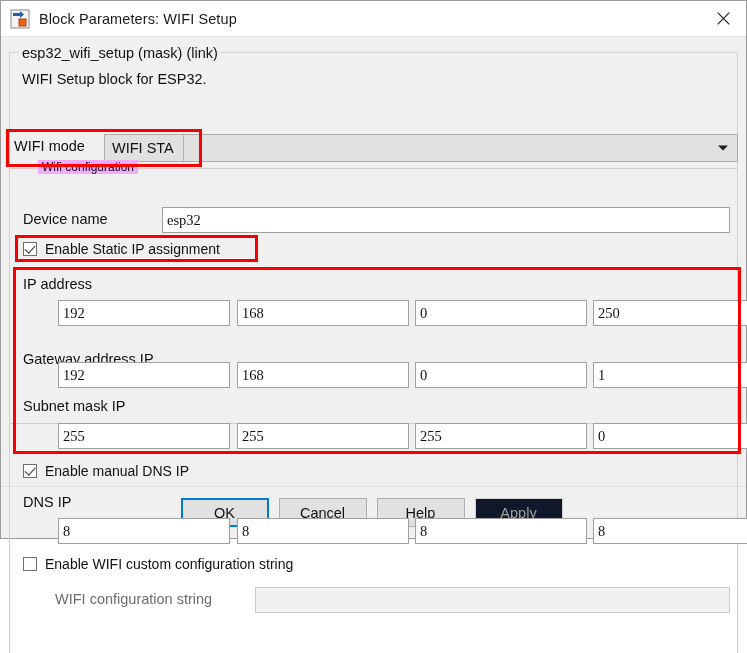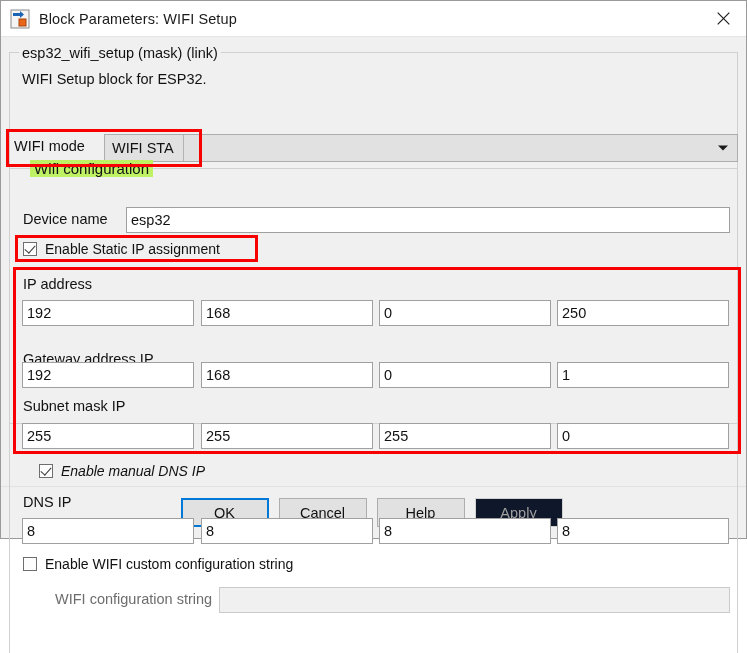--- a/index.html
+++ b/index.html
@@ -92,27 +92,28 @@
   .label {
     font-size: 14.5px;
     color: #111;
     white-space: nowrap;
   }
   .textbox {
     background: #ffffff;
     border: 1px solid #a0a0a0;
     height: 26px;
     font-size: 14.5px;
-    font-family: Liberation Sans, sans-serif;
+    font-family: Liberation Serif, serif;
     color: #111;
     padding: 0 4px;
     display: flex;
     align-items: center;
     white-space: nowrap;
     overflow: hidden;
+    margin-left: 36px;
   }
   .textbox.disabled {
     background: #f0f0f0;
     border: 1px solid #cacaca;
     color: #9a9a9a;
   }
 
   .combo {
     position: absolute;
     height: 28px;
@@ -164,24 +165,24 @@
 
   
   #wifi-group {
     position: absolute;
     left: 8px; top: 131px; right: 8px;
     bottom: 62px;
     border: 1px solid #d0d0d0;
   }
   #wifi-legend {
     position: absolute;
-    left: 20px; top: -9px;
-    background: #bef264;
+    left: 28px; top: -9px;
+    background: #f0abfc;
     padding: 0 4px;
-    font-size: 15px; color: #111;
+    font-size: 12px; color: #111;
     white-space: nowrap;
   }
 
   
   .abs { position: absolute; }
 
   
   .redbox {
     position: absolute;
     border: 3px solid #f90000;
@@ -283,21 +284,21 @@
     <div class="abs textbox" style="left:200px; top:325px; width:172px;">168</div>
     <div class="abs textbox" style="left:378px; top:325px; width:172px;">0</div>
     <div class="abs textbox" style="left:556px; top:325px; width:172px;">1</div>
 
     <div class="abs label" style="left:22px; top:361px;">Subnet mask IP</div>
     <div class="abs textbox" style="left:21px; top:386px; width:172px;">255</div>
     <div class="abs textbox" style="left:200px; top:386px; width:172px;">255</div>
     <div class="abs textbox" style="left:378px; top:386px; width:172px;">255</div>
     <div class="abs textbox" style="left:556px; top:386px; width:172px;">0</div>
 
-    <div class="cbrow" style="left:38px; top:426px;font-style:italic;">
+    <div class="cbrow" style="left:22px; top:426px;">
       <span class="cbox checked"></span>
       <span class="cblabel">Enable manual DNS IP</span>
     </div>
 
     <div class="abs label" style="left:22px; top:457px;">DNS IP</div>
     <div class="abs textbox" style="left:21px; top:481px; width:172px;">8</div>
     <div class="abs textbox" style="left:200px; top:481px; width:172px;">8</div>
     <div class="abs textbox" style="left:378px; top:481px; width:172px;">8</div>
     <div class="abs textbox" style="left:556px; top:481px; width:172px;">8</div>
 

